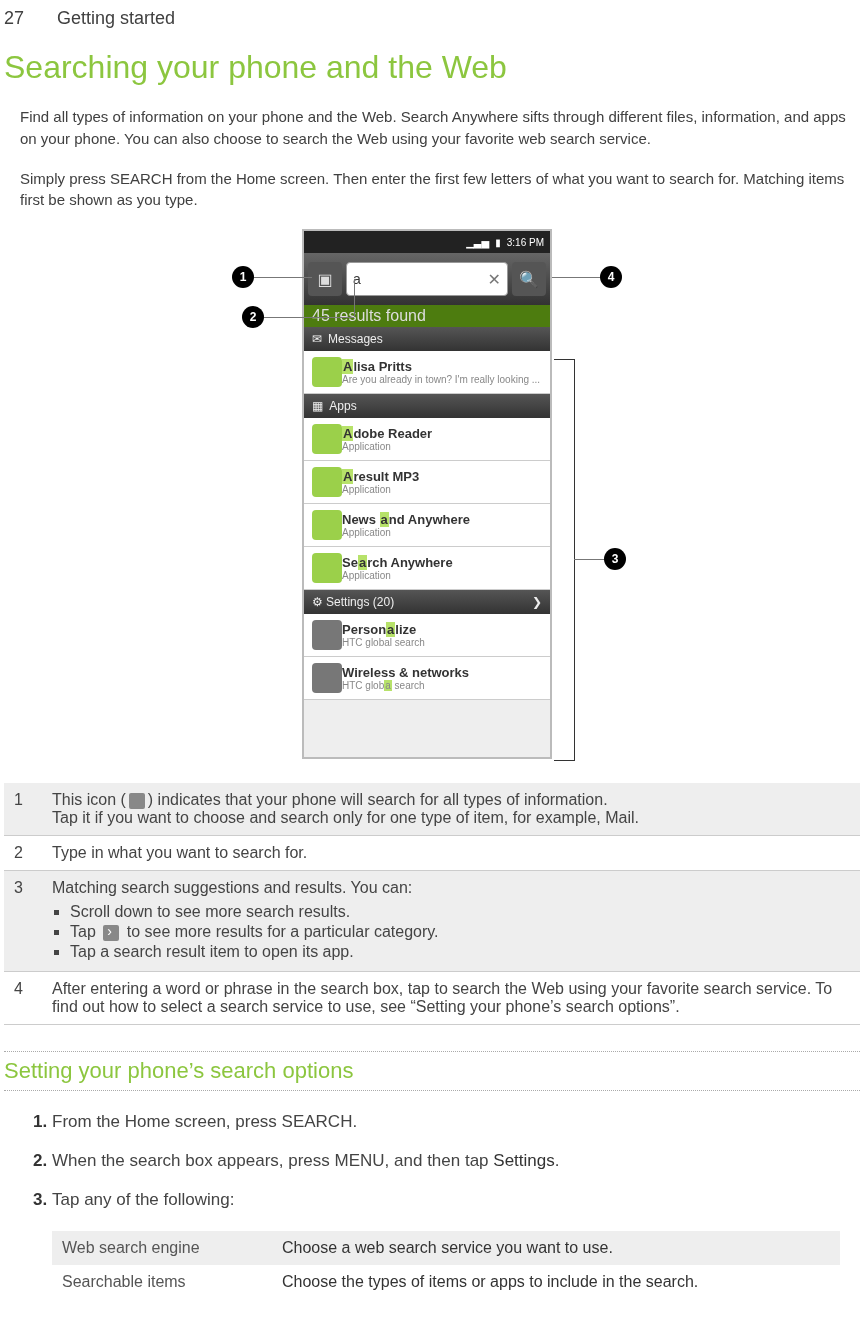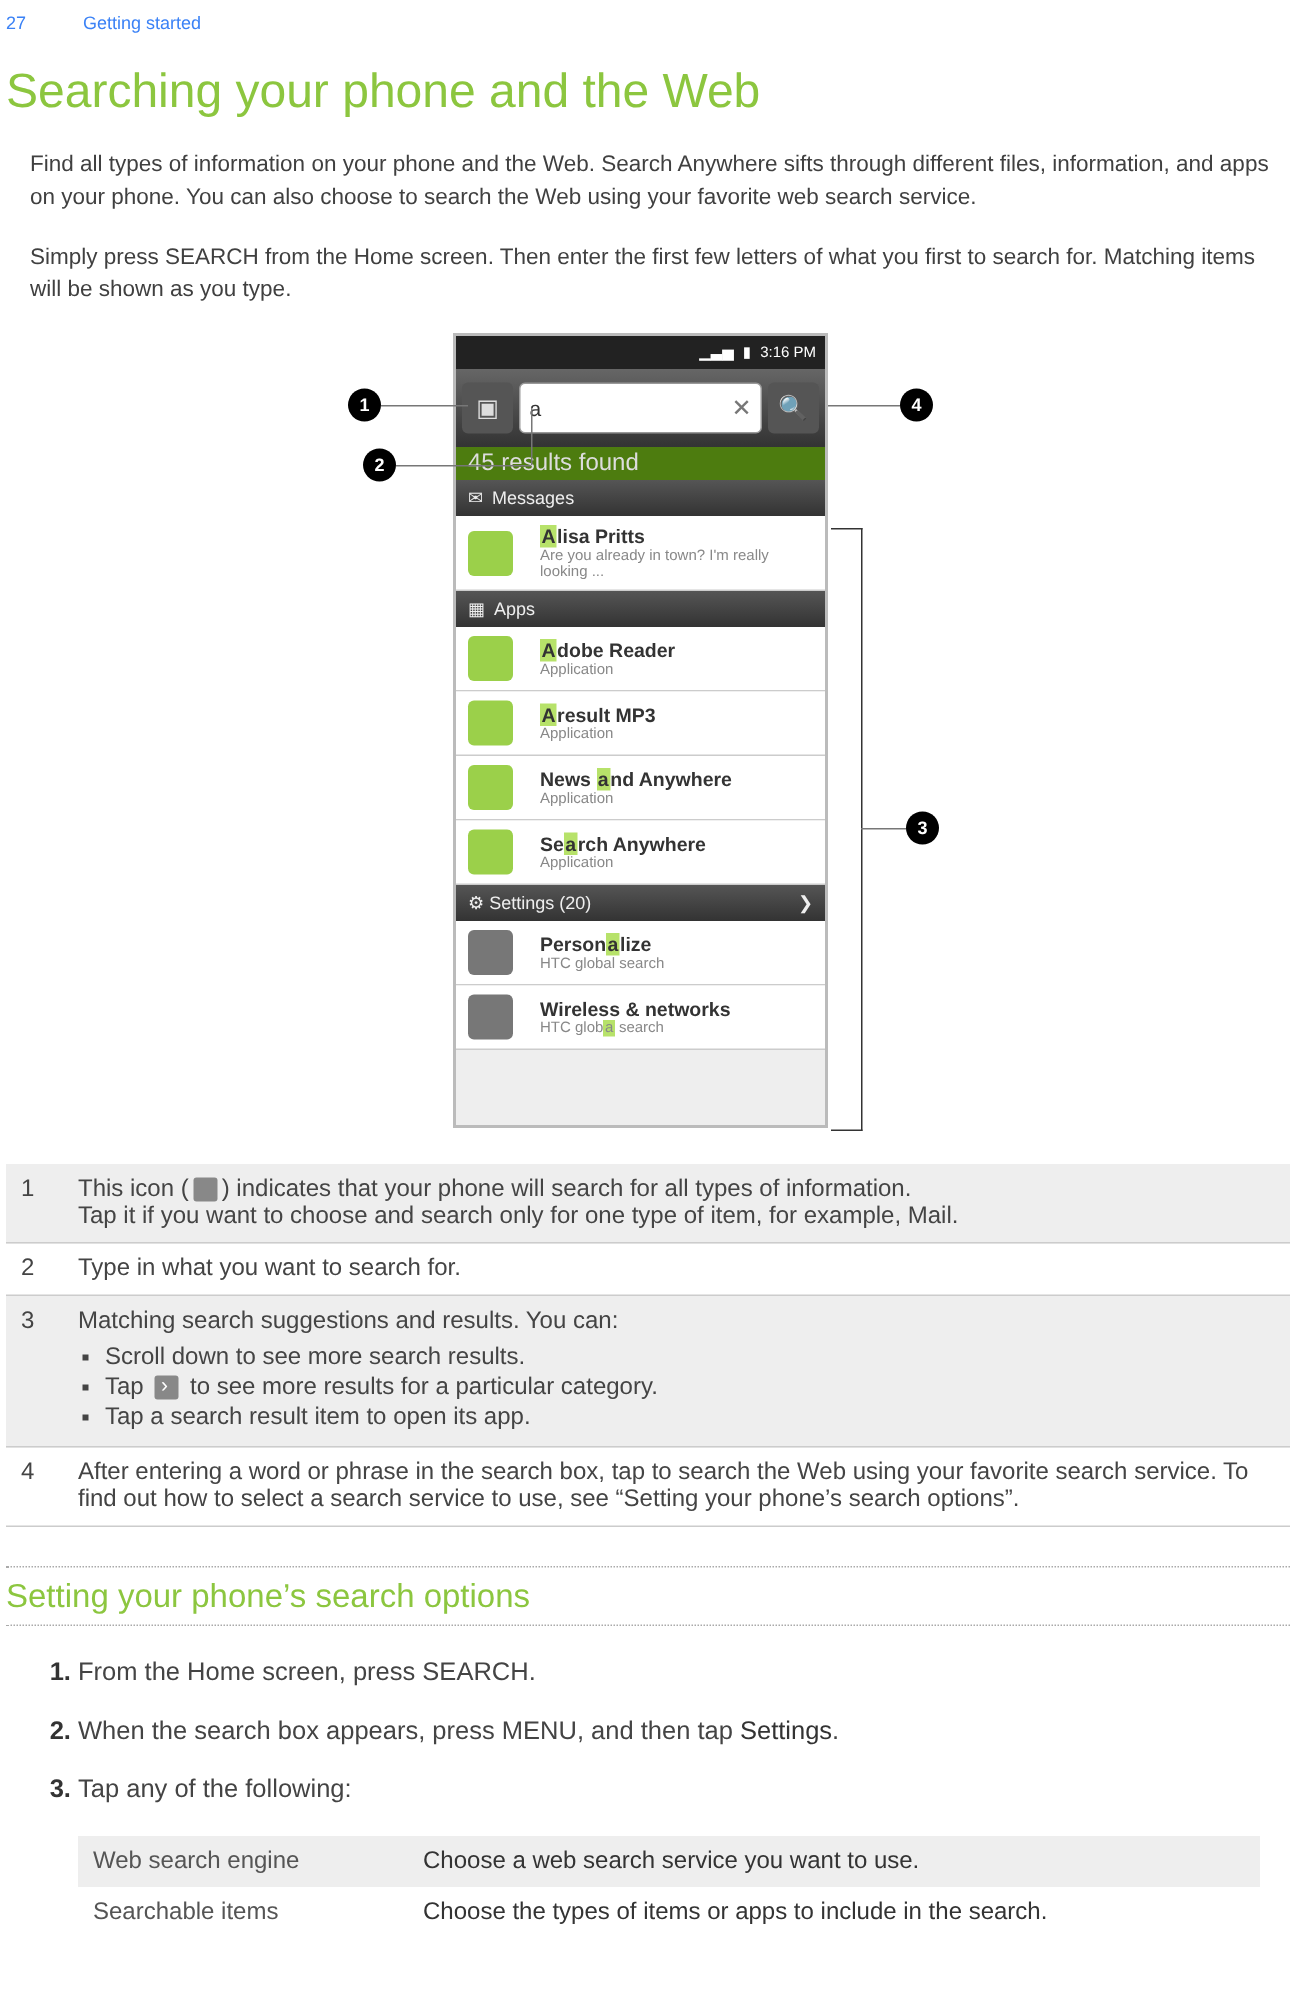--- a/index.html
+++ b/index.html
@@ -8,22 +8,22 @@
     font-family: "Helvetica Neue", Arial, sans-serif;
     font-weight: 300;
     color: #333;
     width: 864px;
     background: #fff;
   }
   .page {
     padding: 8px 4px 10px 4px;
   }
   .header-line {
-    font-size: 12px;
-    color: #3b82f6;
+    font-size: 18px;
+    color: #404040;
   }
   .header-line .page-no { display:inline-block; width:48px; }
   h1.green {
     color: #8cc63f;
     font-weight: 400;
     font-size: 32px;
     margin: 20px 0 20px 0;
   }
   p.body {
     font-size: 15px;
@@ -106,21 +106,21 @@
     display:flex;
     align-items:center;
     gap:6px;
   }
   .section-h.chevron { justify-content:space-between; }
   .row {
     background:#fff;
     padding:6px 8px;
     border-bottom:1px solid #ccc;
     display:flex;
-    gap:18px;
+    gap:0;
     align-items:center;
   }
   .row .ico {
     width:30px;height:30px;background:#9bd04a;border-radius:4px;flex-shrink:0;
   }
   .row .txt { font-size:13px; color:#333; font-weight:600; }
   .row .hl { background:#b7e26a; padding:0 1px; }
   .row .sub { font-size:10px; color:#888; font-weight:400; display:block; }
   .callout {
     position:absolute;
@@ -197,21 +197,21 @@
 <div class="page">
 
   <div class="header-line">
     <span class="page-no">27</span>
     <span>Getting started</span>
   </div>
 
   <h1 class="green">Searching your phone and the Web</h1>
 
   <p class="body">Find all types of information on your phone and the Web. Search Anywhere sifts through different files, information, and apps on your phone. You can also choose to search the Web using your favorite web search service.</p>
-  <p class="body">Simply press SEARCH from the Home screen. Then enter the first few letters of what you first to search for. Matching items will be shown as you type.</p>
+  <p class="body">Simply press SEARCH from the Home screen. Then enter the first few letters of what you want to search for. Matching items first be shown as you type.</p>
 
   <div class="figure-wrap">
     <div class="figure">
 
       <div class="phone">
         <div class="status">
           <span>▁▃▅</span>
           <span>▮</span>
           <span>3:16 PM</span>
         </div>

